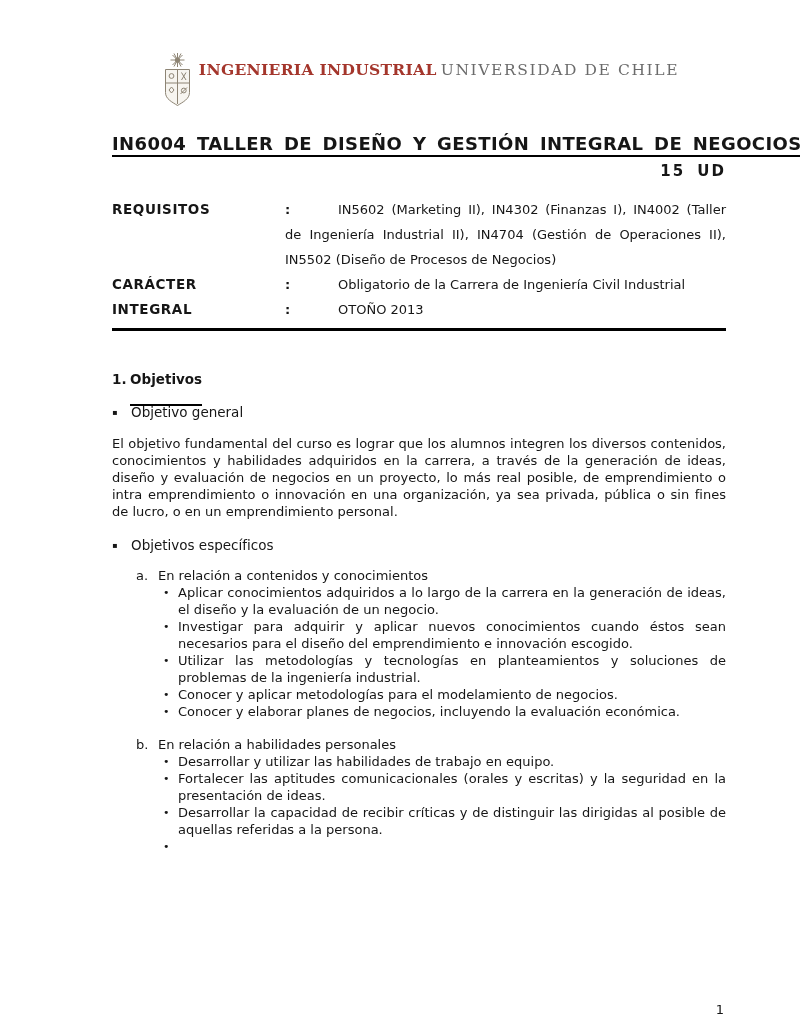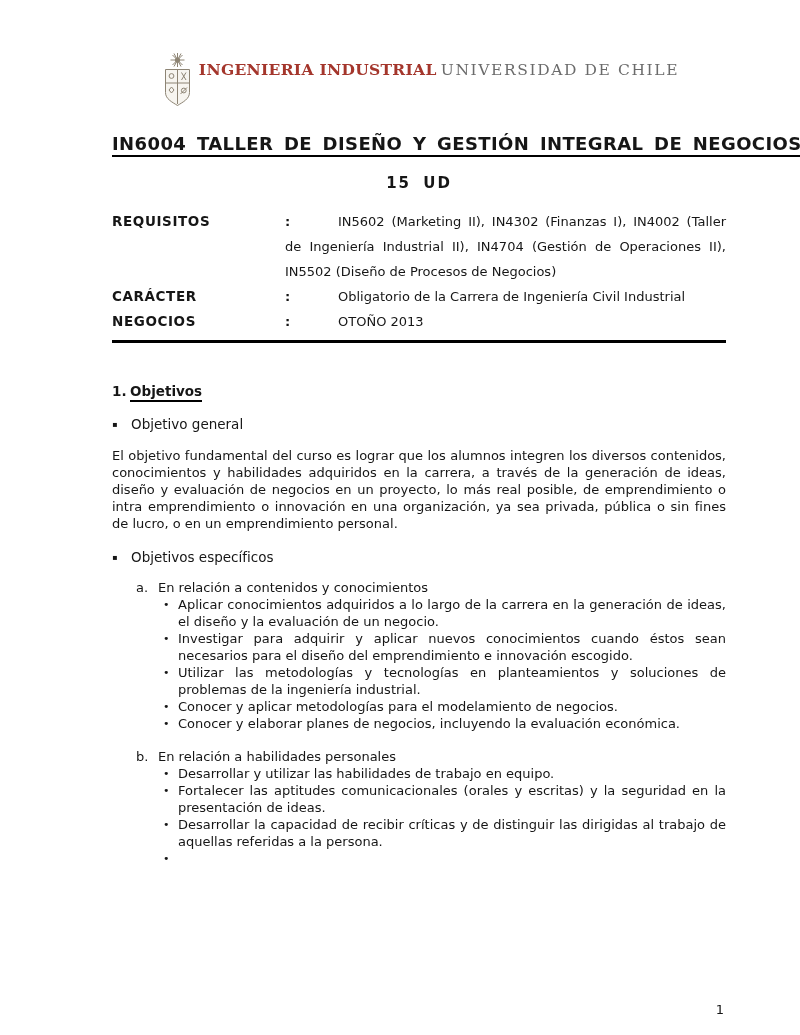--- a/index.html
+++ b/index.html
@@ -32,38 +32,38 @@
   }
 
   
   .title-block{margin-top:18px;text-align:center;font-weight:bold;}
   .title-line1{
     display:inline-block;white-space:nowrap;
     font-size:18px;letter-spacing:0.4px;word-spacing:4px;
     border-bottom:2px solid #000;padding-bottom:1px;
   }
   .title-line2{
-    display:block;font-size:15px;letter-spacing:2px;word-spacing:5px;margin-top:17px;
+    display:block;font-size:15px;letter-spacing:2px;word-spacing:5px;margin-top:5px;text-align:right;
   }
 
   
   .info{margin-top:16px;}
   .info-row{display:flex;line-height:25px;}
   .info-label{
     flex:0 0 173px;font-weight:bold;font-size:13.5px;letter-spacing:0.6px;
   }
   .info-value{flex:1;text-align:justify;}
   .colon{display:inline-block;width:53px;font-weight:bold;}
 
   .divider{margin-top:6px;border-top:3px solid #000;height:0;}
 
   
   .sec-heading{margin:40px 0 0 0;font-size:13.5px;font-weight:bold;}
   .sec-num{display:inline-block;width:18px;}
-  .underlined{border-bottom:2px solid #000;padding-bottom:1px;}
+  .underlined{border-bottom:2px solid #000;padding-bottom:17px;}
 
   .lvl1{margin-top:17px;font-weight:normal;font-size:13.5px;}
   .sq-bullet{display:inline-block;width:19px;font-size:8px;vertical-align:2px;color:#161616;}
 
   .para{
     margin:15px 0 0 0;text-align:justify;line-height:17px;
   }
 
   .group{margin-top:14px;}
   .group-b{margin-top:16px;}
@@ -130,21 +130,21 @@
   <section class="info">
     <div class="info-row">
       <div class="info-label">REQUISITOS</div>
       <div class="info-value"><span class="colon">:</span><span>IN5602 (Marketing II), IN4302 (Finanzas I), IN4002 (Taller de Ingeniería Industrial II), IN4704 (Gestión de Operaciones II), IN5502 (Diseño de Procesos de Negocios)</span></div>
     </div>
     <div class="info-row">
       <div class="info-label">CARÁCTER</div>
       <div class="info-value"><span class="colon">:</span><span>Obligatorio de la Carrera de Ingeniería Civil Industrial</span></div>
     </div>
     <div class="info-row">
-      <div class="info-label">NEGOCIOS</div>
+      <div class="info-label">INTEGRAL</div>
       <div class="info-value"><span class="colon">:</span><span>OTOÑO 2013</span></div>
     </div>
   </section>
 
   <div class="divider"></div>
 
   <h2 class="sec-heading">
     <span class="sec-num">1.</span><span class="underlined">Objetivos</span>
   </h2>
 
@@ -173,20 +173,20 @@
   </div>
 
   <div class="group group-b">
     <div class="group-header">
       <span class="group-letter">b.</span>
       <span class="group-title">En relación a habilidades personales</span>
     </div>
     <ul class="item-list">
       <li class="item"><span class="dot-bullet">•</span><span>Desarrollar y utilizar las habilidades de trabajo en equipo.</span></li>
       <li class="item"><span class="dot-bullet">•</span><span>Fortalecer las aptitudes comunicacionales (orales y escritas) y la seguridad en la presentación de ideas.</span></li>
-      <li class="item"><span class="dot-bullet">•</span><span>Desarrollar la capacidad de recibir críticas y de distinguir las dirigidas al trabajo de aquellas referidas a la persona.</span></li>
+      <li class="item"><span class="dot-bullet">•</span><span>Desarrollar la capacidad de recibir críticas y de distinguir las dirigidas al posible de aquellas referidas a la persona.</span></li>
       <li class="item"><span class="dot-bullet">•</span></li>
     </ul>
   </div>
 
   <div class="page-number">1</div>
 
 </div>
 
 </body></html>

